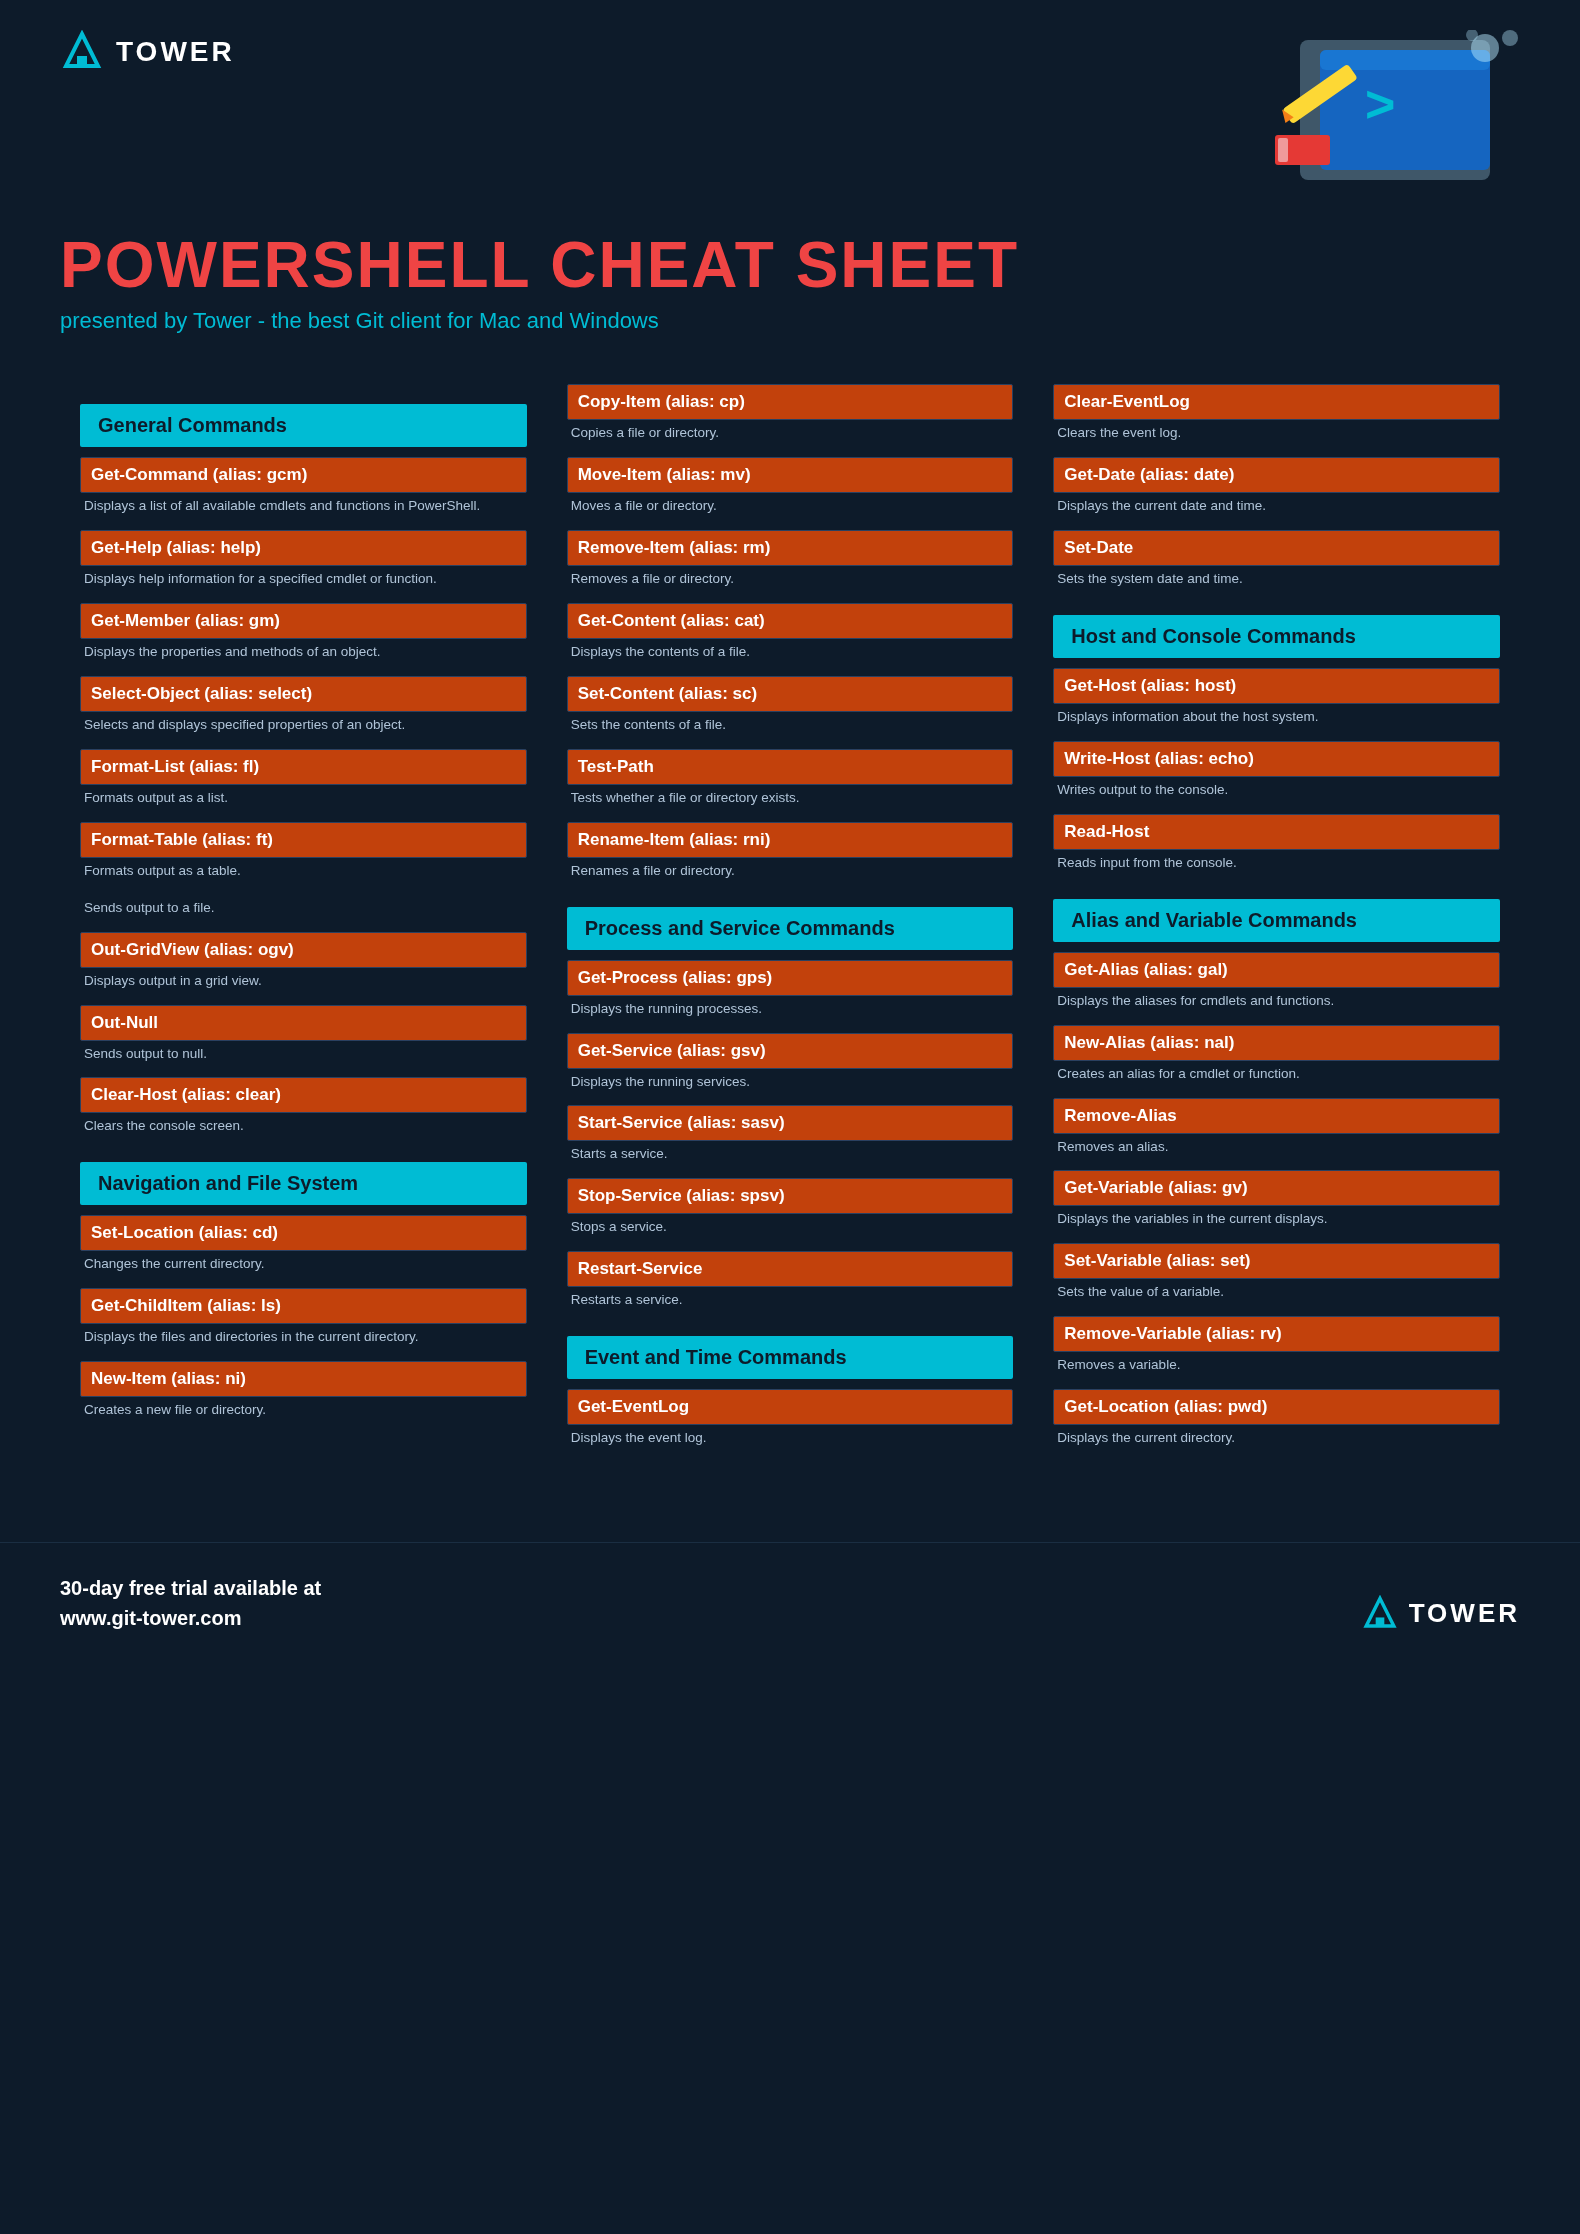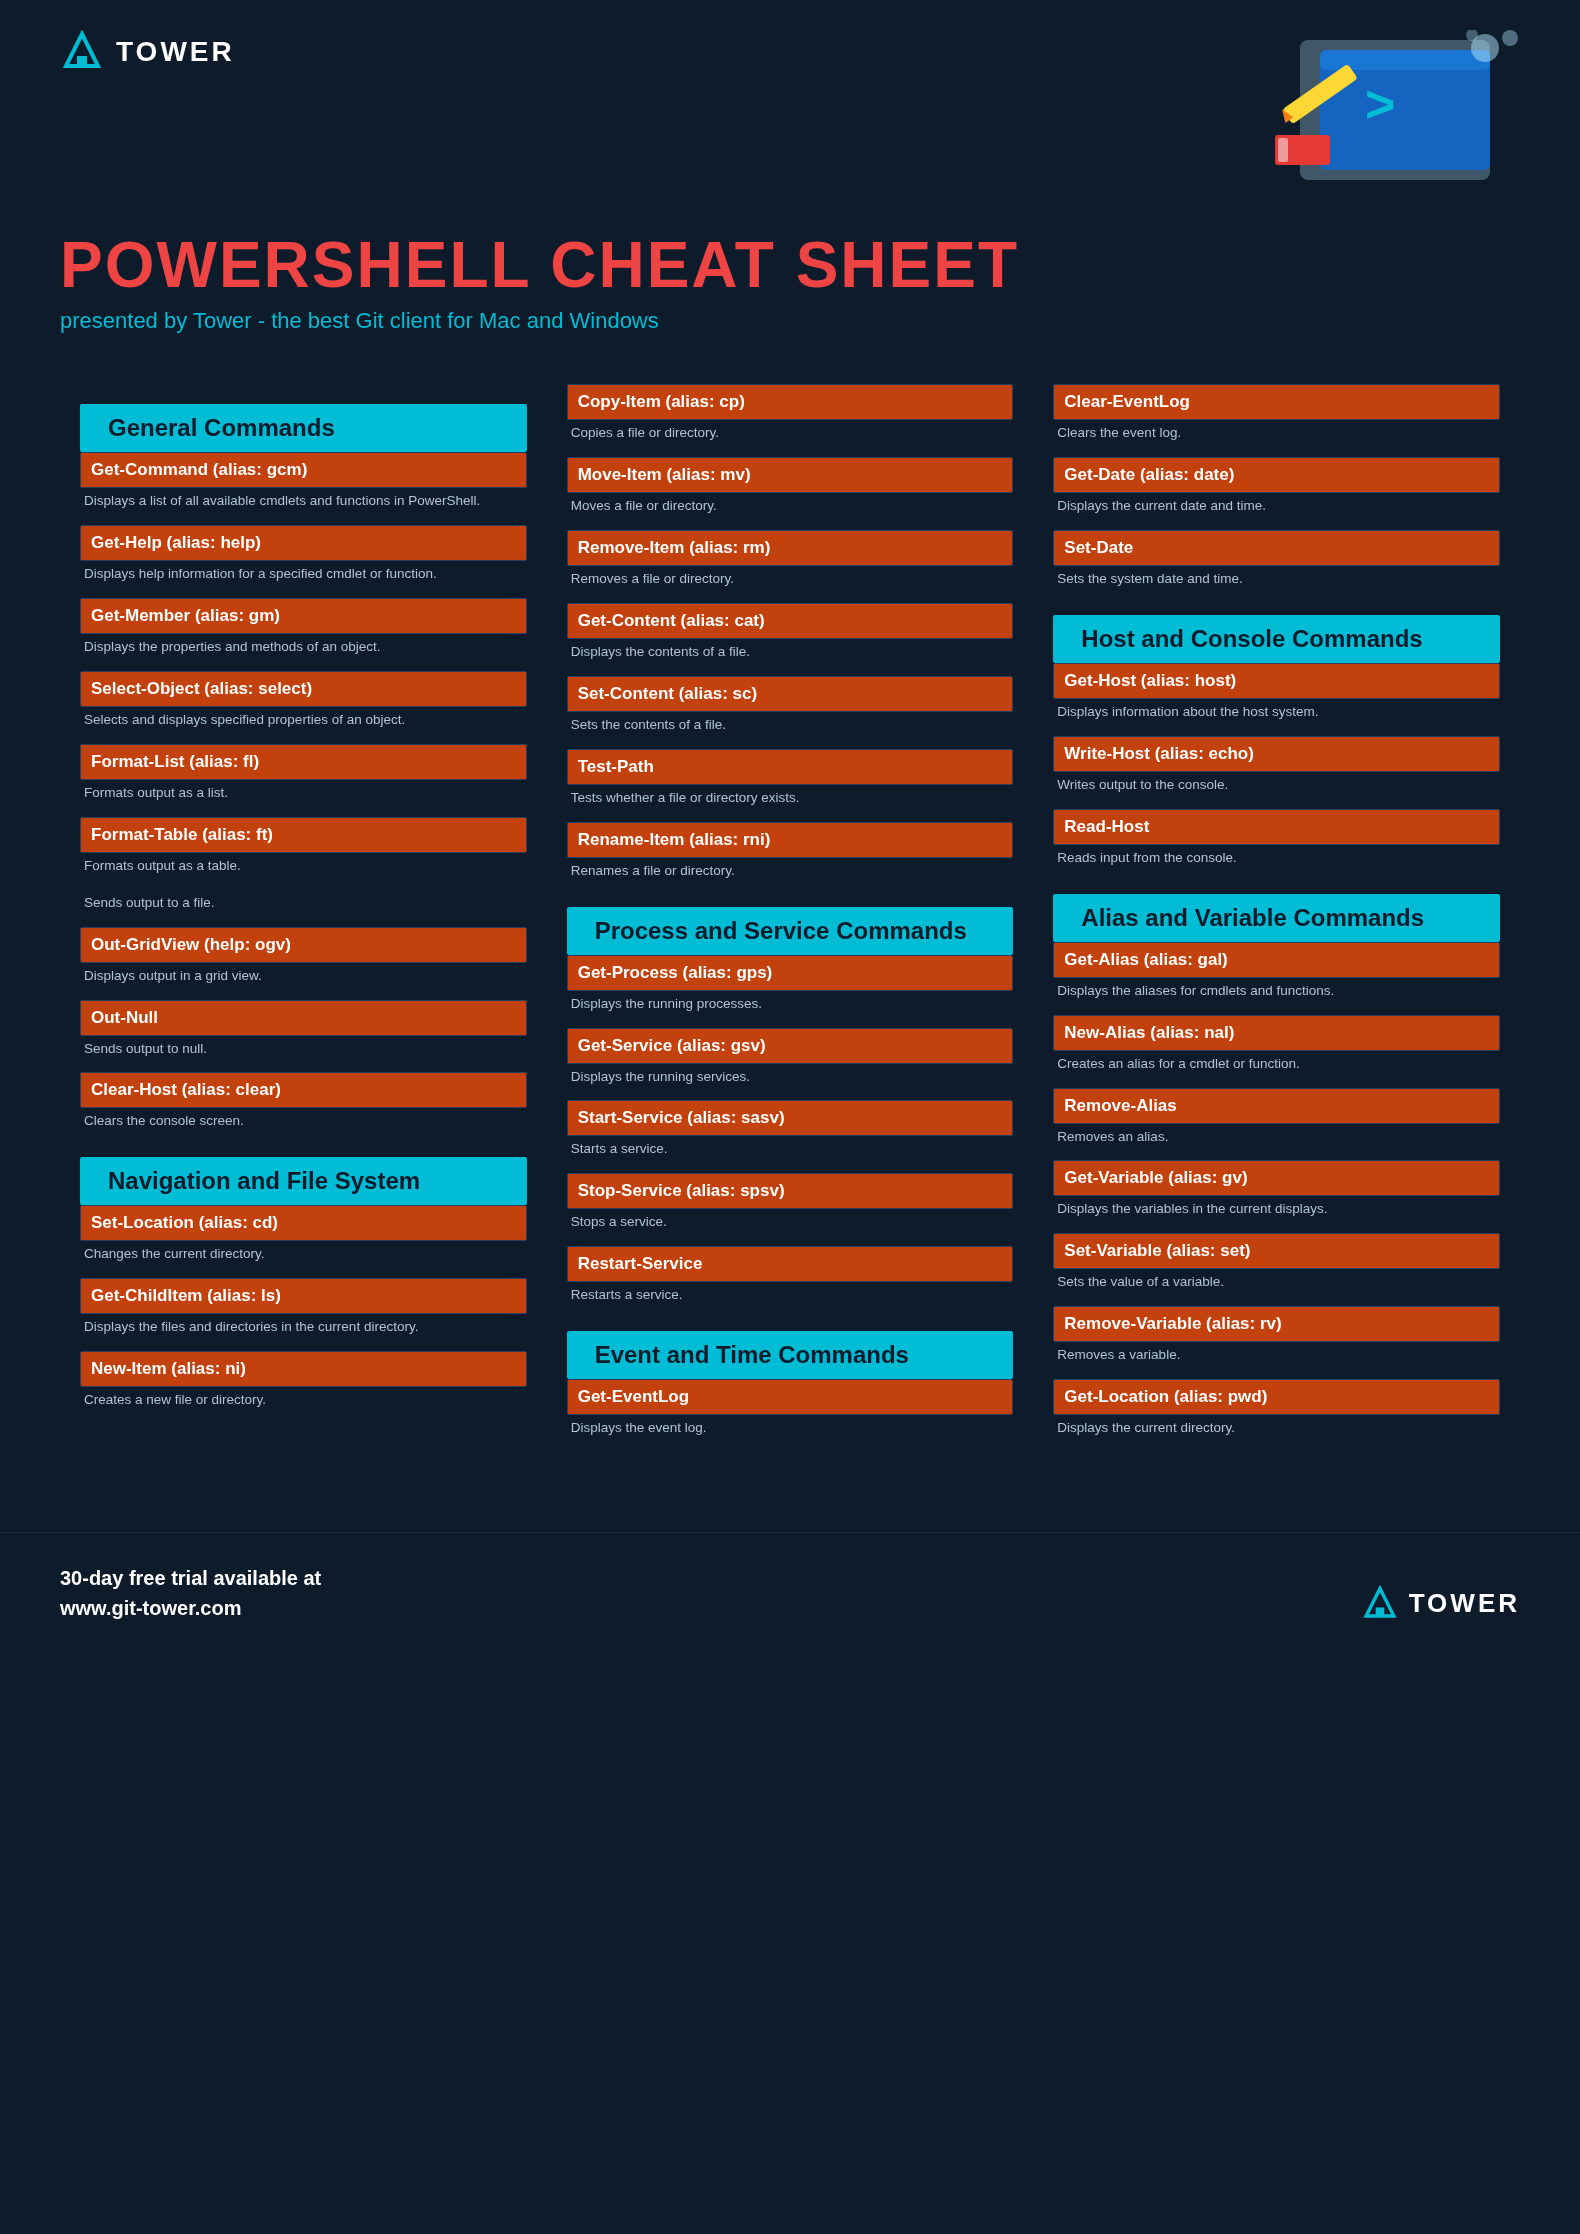--- a/index.html
+++ b/index.html
@@ -58,23 +58,23 @@
     }
 
     .column {
       padding: 0 20px;
     }
 
     .section-header {
       background-color: #00bcd4;
       color: #0d1b2a;
       font-weight: 900;
-      font-size: 24px;
-      padding: 10px 28px;
-      margin-bottom: 0;
+      font-size: 20px;
+      padding: 10px 18px;
+      margin-bottom: 10px;
       margin-top: 20px;
       border-radius: 2px;
     }
 
     .command-block {
       margin-bottom: 8px;
     }
 
     .command-name {
       background-color: #c2410c;
@@ -189,21 +189,21 @@
         <div class="command-desc">Formats output as a list.</div>
       </div>
       <div class="command-block">
         <div class="command-name">Format-Table (alias: ft)</div>
         <div class="command-desc">Formats output as a table.</div>
       </div>
       <div class="command-block">
         <div class="command-desc">Sends output to a file.</div>
       </div>
       <div class="command-block">
-        <div class="command-name">Out-GridView (help: ogv)</div>
+        <div class="command-name">Out-GridView (alias: ogv)</div>
         <div class="command-desc">Displays output in a grid view.</div>
       </div>
       <div class="command-block">
         <div class="command-name">Out-Null</div>
         <div class="command-desc">Sends output to null.</div>
       </div>
       <div class="command-block">
         <div class="command-name">Clear-Host (alias: clear)</div>
         <div class="command-desc">Clears the console screen.</div>
       </div>

